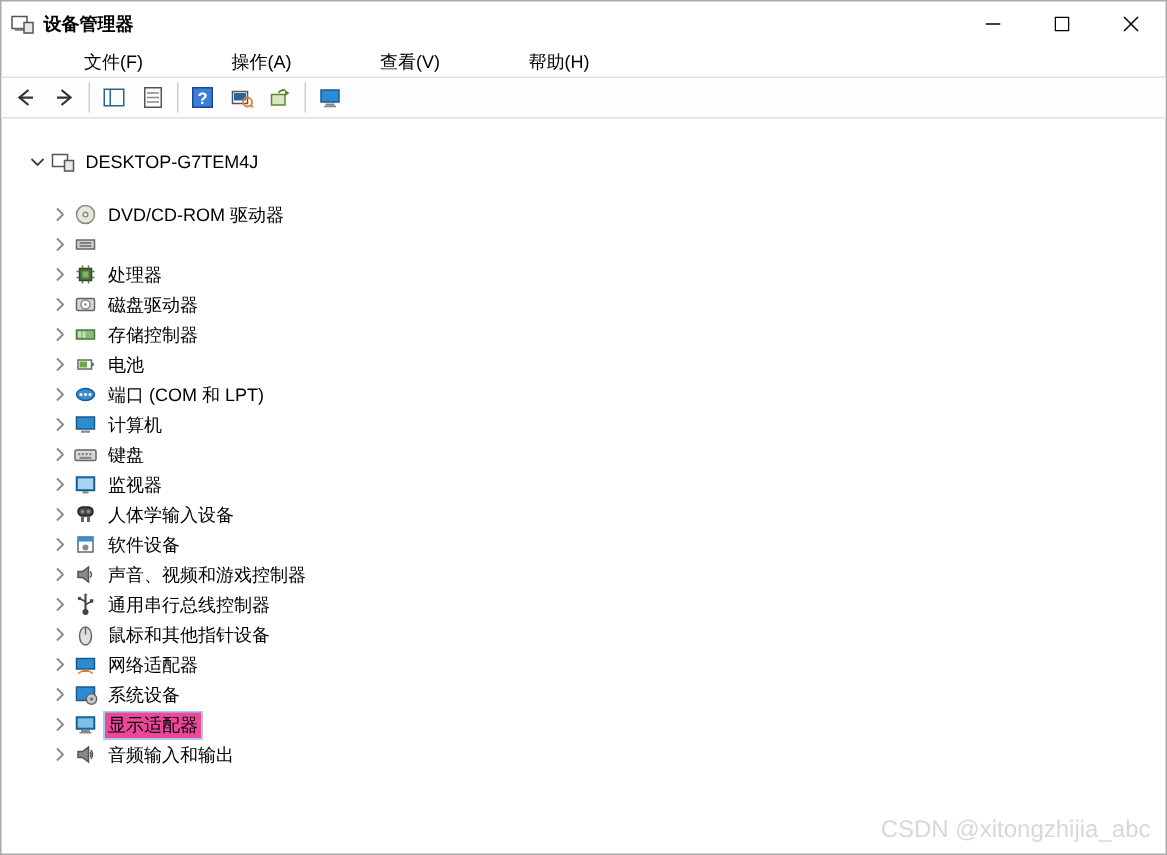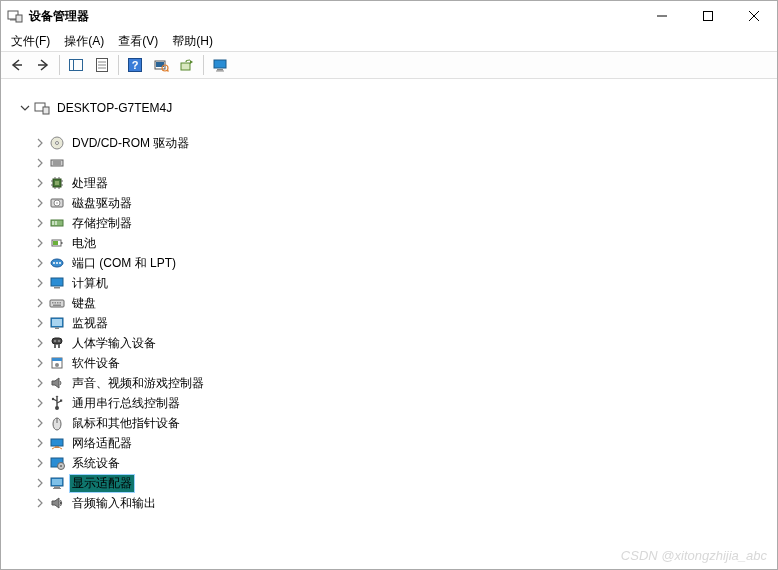--- a/index.html
+++ b/index.html
@@ -7,37 +7,37 @@
   .window { width: 778px; height: 570px; border: 1px solid #aaa; display: flex; flex-direction: column; position: relative; }
   
   .titlebar { height: 30px; display: flex; align-items: center; padding: 0 0 0 6px; }
   .titlebar-icon { width: 16px; height: 16px; margin-right: 6px; display:inline-flex; align-items:center; justify-content:center;}
   .titlebar-title { flex: 0 0 auto; font-weight: bold; }
   .titlebar-spacer { flex: 1 1 auto; }
   .win-btns { display: flex; }
   .win-btn { width: 46px; height: 30px; display: flex; align-items: center; justify-content: center; }
   
   .menubar { height: 20px; display: flex; align-items: center; padding: 0 4px; gap: 2px; }
-  .menu-item { padding: 2px 6px; }
+  .menu-item { padding: 2px 6px; margin-left: 45px; }
   
   .toolbar { height: 28px; border-top: 1px solid #e0e0e0; border-bottom: 1px solid #e0e0e0; display: flex; align-items:center; padding: 0 4px; gap: 2px; background: #fdfdfd; }
   .tool-btn { width: 24px; height: 24px; display:flex; align-items:center; justify-content:center; border:1px solid transparent; }
   .tool-sep { width:1px; height:20px; background:#d0d0d0; margin: 0 2px; }
   
   .tree-area { flex: 1 1 auto; overflow:auto; padding: 4px 2px; }
   .tree ul { list-style:none; margin:15px; padding:0; }
   .tree li { white-space: nowrap; }
   .node { display:flex; align-items:center; height:20px; }
   .expander { width:14px; height:14px; display:inline-flex; align-items:center; justify-content:center; color:#666; cursor:pointer; }
   .dev-icon { width:16px; height:16px; margin: 0 4px 0 2px; display:inline-flex; align-items:center; justify-content:center; }
   .label { padding: 1px 3px; }
-  .label.selected { background:#0f766e; border:1px solid #99d1ff; padding:0 2px; }
+  .label.selected { background:#ec4899; border:1px solid #99d1ff; padding:0 2px; }
   .children { padding-left: 18px; }
   
-  .watermark { position:absolute; right:10px; bottom:6px; color:#d8d8d8; font-family: Arial, sans-serif; font-style: italic; font-size: 13px; pointer-events:none; }
+  .watermark { position:absolute; right:10px; bottom:6px; color:#d8d8d8; font-family: Arial, sans-serif; font-size: 16px; pointer-events:none; }
 </style>
 </head>
 <body>
 
 <div class="window">
 
   <div class="titlebar">
     <span class="titlebar-icon">
       <svg width="16" height="16" viewBox="0 0 16 16">
         <rect x="1" y="3" width="10" height="8" fill="#fff" stroke="#555"></rect>

